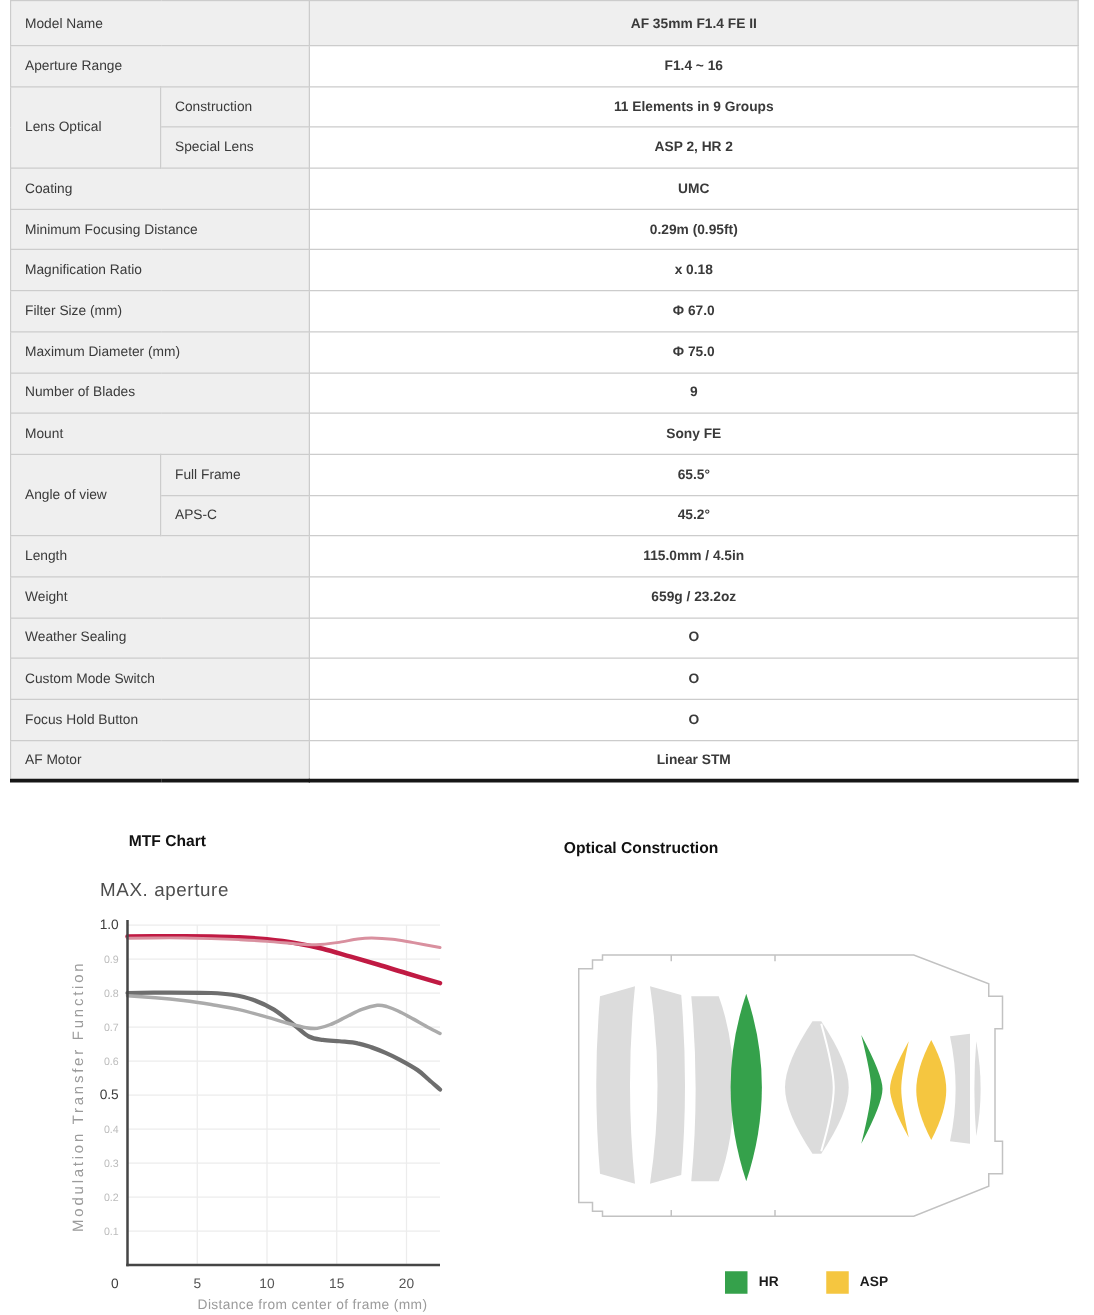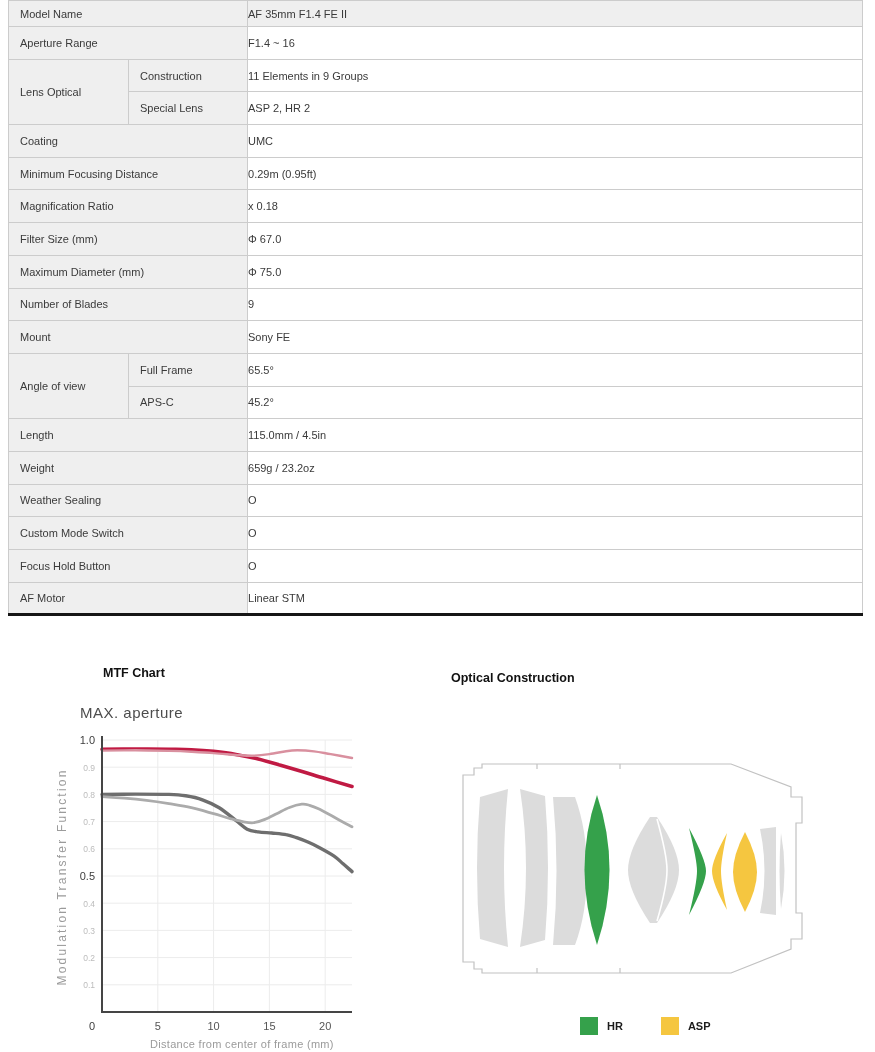--- a/index.html
+++ b/index.html
@@ -11,44 +11,44 @@
   #spec-table{
     position:absolute;left:8px;top:0;width:854px;
     border-collapse:collapse;table-layout:fixed;
     border:1px solid #c9c9c9;border-bottom:3px solid #161616;
   }
   #spec-table td{
     border:1px solid #cccccc;font-size:11px;color:#3a3a3a;
     vertical-align:middle;
   }
   #spec-table td.lbl{background:#efefef;text-align:left;padding-left:11px;}
-  #spec-table td.val{background:#ffffff;text-align:left;padding:0;}
+  #spec-table td.val{background:#ffffff;text-align:center;padding:0;font-weight:bold;}
   #spec-table tr.shaded td.val{background:#efefef;}
-  #spec-table tr.h24{height:26px;}
+  #spec-table tr.h24{height:36px;}
   #spec-table tr.h33{height:32.7px;}
   
   .section-heading{
     position:absolute;font-size:12.5px;font-weight:bold;color:#111;
     white-space:nowrap;
   }
   #mtf-heading{left:57px;top:666px;padding-left:46px;}
   #optical-heading{left:451px;top:644px;margin-top:27px;}
   
   #mtf-title{
     position:absolute;left:80px;top:704px;font-size:15px;color:#4d4d4d;
     letter-spacing:0.5px;white-space:nowrap;
   }
   #mtf-ylabel{
     position:absolute;left:62px;top:877px;
     transform:translate(-50%,-50%) rotate(-90deg);
     font-size:12px;letter-spacing:2.2px;color:#9b9b9b;white-space:nowrap;
   }
   #mtf-xlabel{
     position:absolute;left:250px;top:1038px;width:200px;margin-left:-100px;
-    text-align:left;font-size:11px;letter-spacing:0.3px;color:#9b9b9b;white-space:nowrap;
+    text-align:center;font-size:11px;letter-spacing:0.3px;color:#9b9b9b;white-space:nowrap;
   }
   #mtf-svg{position:absolute;left:48px;top:700px;}
   #mtf-svg .grid{stroke:#ececec;stroke-width:1;}
   #mtf-svg .axis{stroke:#454545;stroke-width:2;}
   #mtf-svg text{font-family:"Liberation Sans",sans-serif;}
   #mtf-svg text.ymin{fill:#bcbcbc;font-size:8.5px;}
   #mtf-svg text.ymaj{fill:#3d3d3d;font-size:11px;}
   #mtf-svg text.xtick{fill:#555;font-size:11px;}
   
   #optical-svg{position:absolute;left:450px;top:755px;}

